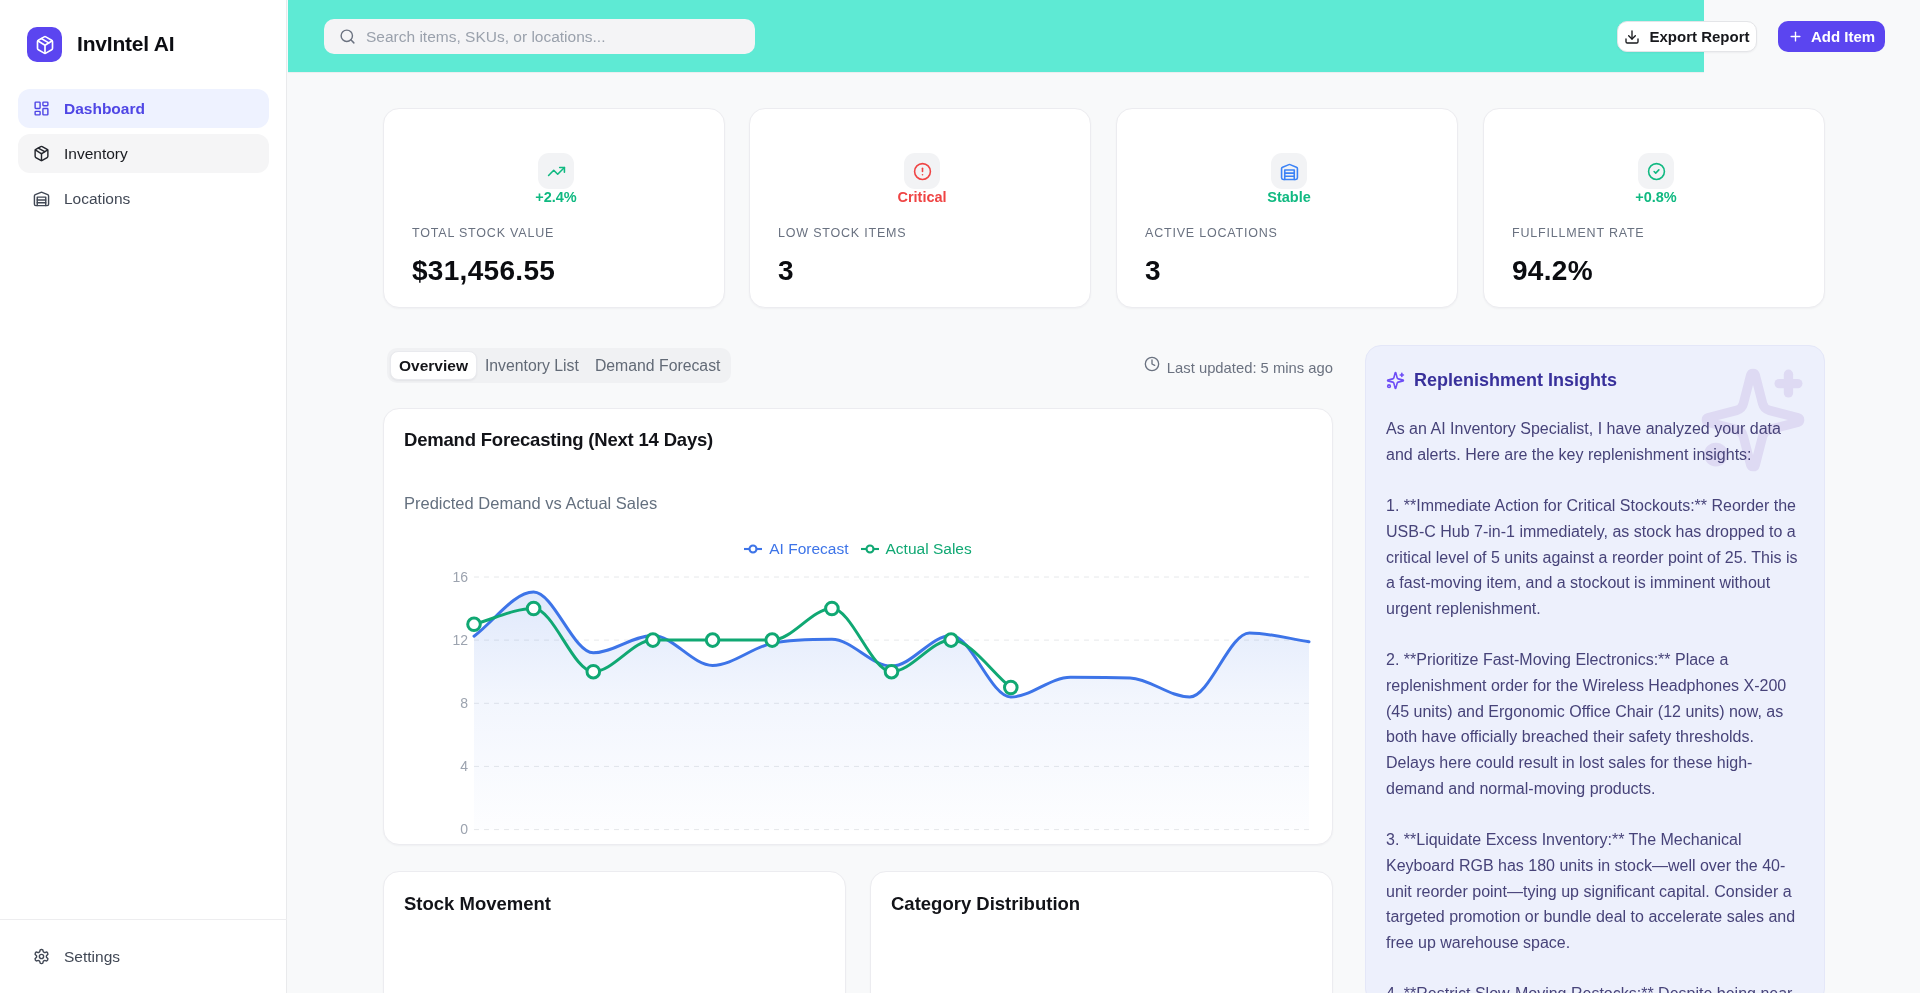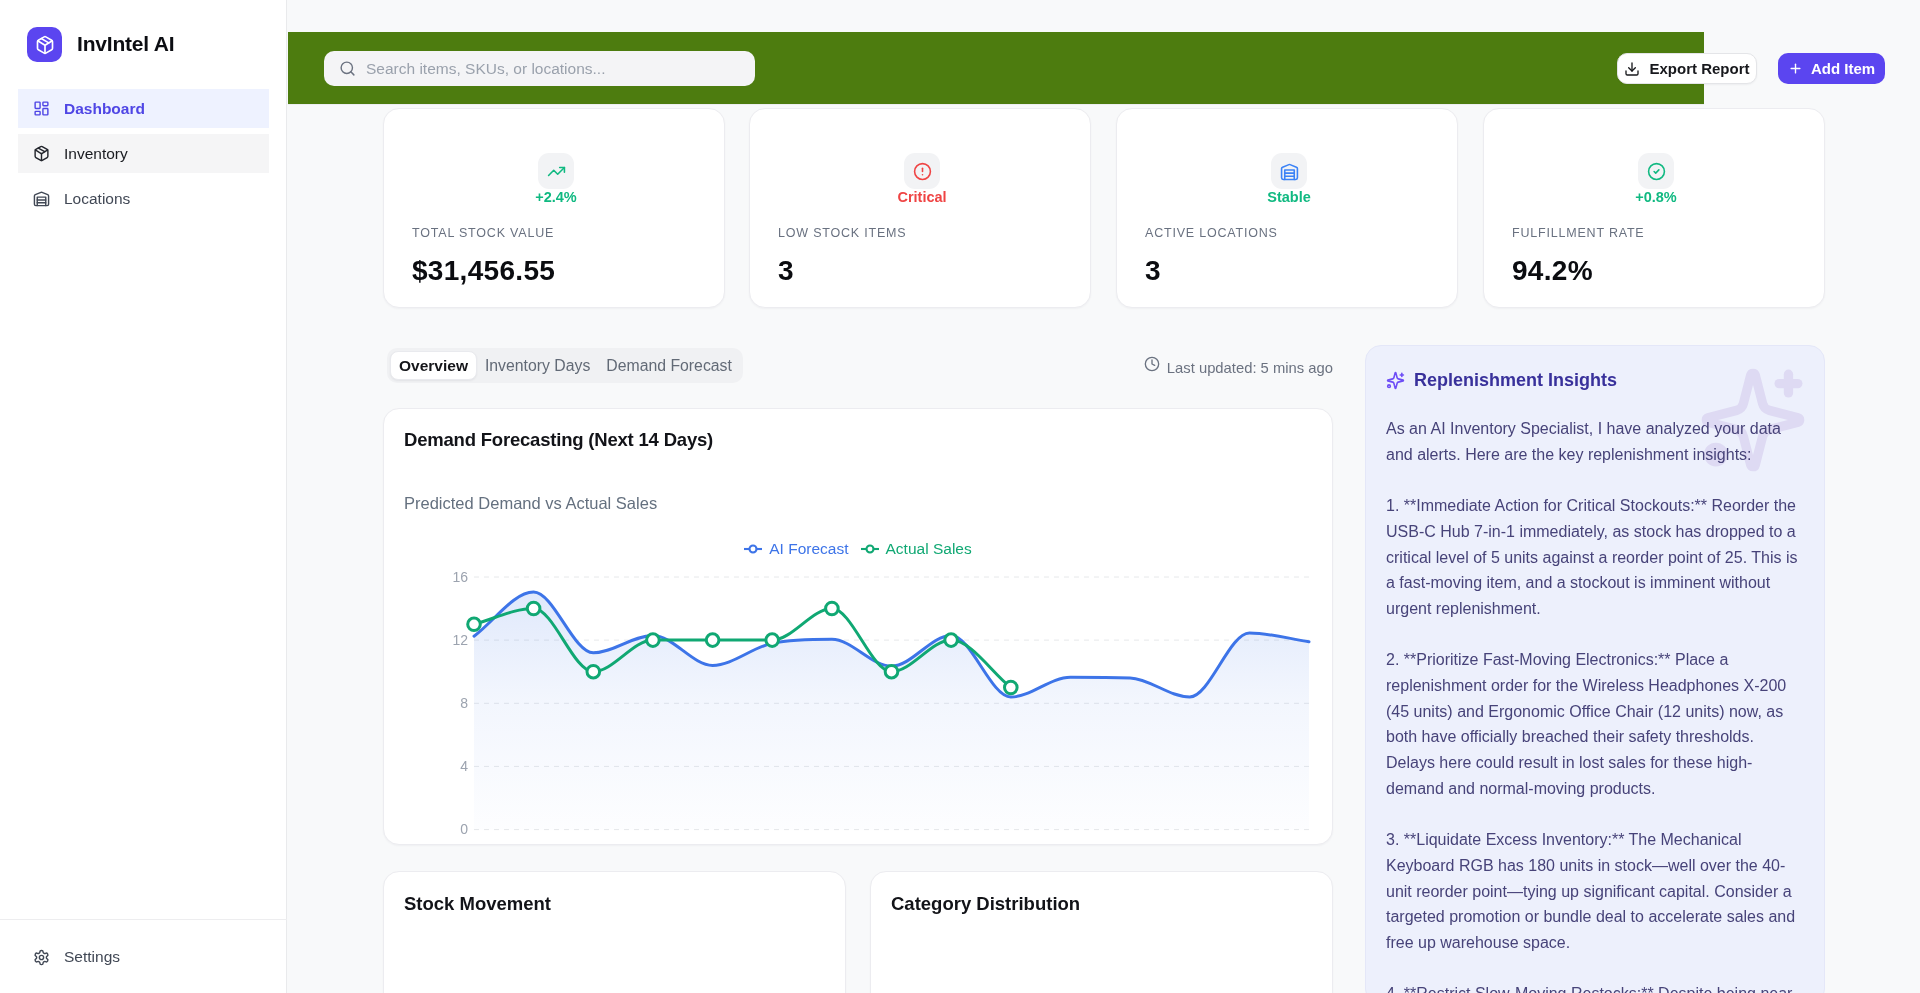--- a/index.html
+++ b/index.html
@@ -3,29 +3,29 @@
 <meta charset="utf-8">
 <style>
 * { margin:0; padding:0; box-sizing:border-box; }
 html,body { width:1920px; height:993px; overflow:hidden; }
 body { font-family:"Liberation Sans", sans-serif; background:#f8f9fa; position:relative; color:#17181c; }
 
 #sidebar { position:absolute; left:0; top:0; width:287px; height:993px; background:#ffffff; border-right:1px solid #e9eaec; }
 #logo { position:absolute; left:27px; top:27px; width:35px; height:35px; border-radius:10px; background:#5b45f0; display:flex; align-items:center; justify-content:center; }
 #logoname { position:absolute; left:77px; top:32px; font-size:21px; font-weight:bold; letter-spacing:-0.2px; color:#0c0d12; }
 .nav { position:absolute; left:18px; top:89px; width:251px; }
-.navitem { height:39px; border-radius:0; margin-bottom:6px; display:flex; align-items:center; padding-left:15px; font-size:15.5px; color:#414855; font-weight:normal; }
+.navitem { height:39px; border-radius:12px; margin-bottom:6px; display:flex; align-items:center; padding-left:15px; font-size:15.5px; color:#414855; font-weight:normal; }
 .navitem svg { margin-right:14px; }
 .navitem.active { background:#eef2ff; color:#4f46e5; font-weight:bold; }
 .navitem.hov { background:#f5f5f6; color:#191b20; font-weight:normal; }
 #sbdivider { position:absolute; left:0; top:919px; width:287px; height:1px; background:#ededef; }
-#settings { position:absolute; left:33px; top:948px; display:flex; align-items:flex-end; font-size:15.5px; color:#414855; }
+#settings { position:absolute; left:33px; top:948px; display:flex; align-items:flex-start; font-size:15.5px; color:#414855; }
 #settings svg { margin-right:14px; }
 
-#topbar { position:absolute; left:288px; top:0; width:1416px; height:73px; background:#4d7c0f; border-bottom:1px solid #eceef0;margin-top:32px; }
+#topbar { position:absolute; left:288px; top:0; width:1416px; height:73px; background:#5eead4; border-bottom:1px solid #eceef0; }
 #search { position:absolute; left:36px; top:19px; width:431px; height:35px; background:#f4f4f6; border-radius:10px; display:flex; align-items:center; padding-left:15px; }
 #search span { color:#9aa1ac; font-size:15.5px; margin-left:10px; }
 .btn { position:absolute; top:21px; height:31px; border-radius:10px; display:flex; align-items:center; justify-content:center; font-size:15px; font-weight:bold; }
 #btn-export { left:1329px; width:140px; background:#fff; border:1px solid #e4e5e8; color:#17181c; box-shadow:0 1px 2px rgba(16,24,40,.05); }
 #btn-export svg { margin-right:9px; }
 #btn-add { left:1490px; width:107px; background:#5b45f0; color:#fff; }
 #btn-add svg { margin-right:8px; }
 
 .card { position:absolute; background:#fff; border:1px solid #ececf0; border-radius:16px; box-shadow:0 1px 2px rgba(16,24,40,.04); }
 .stat { top:108px; width:342px; height:200px; padding:44px 24px 0 28px; }
@@ -168,21 +168,21 @@
         </svg>
       </div>
       <div class="trend green">+0.8%</div>
     </div>
   <div class="lab">FULFILLMENT RATE</div>
   <div class="val">94.2%</div>
 </div>
 
 <div id="tabs">
     <div class="tab active">Overview</div>
-    <div class="tab">Inventory Days</div>
+    <div class="tab">Inventory List</div>
     <div class="tab">Demand Forecast</div>
   </div>
 <div id="updated"><svg width="16" height="16" viewBox="0 0 24 24" fill="none" stroke="#6a7280" stroke-width="2" stroke-linecap="round" stroke-linejoin="round">
       <circle cx="12" cy="12" r="10"></circle>
       <polyline points="12 6 12 12 16 14"></polyline>
     </svg>Last updated: 5 mins ago</div>
 
 <div class="card" id="chartcard">
   <h2>Demand Forecasting (Next 14 Days)</h2>
   <div class="sub">Predicted Demand vs Actual Sales</div>

